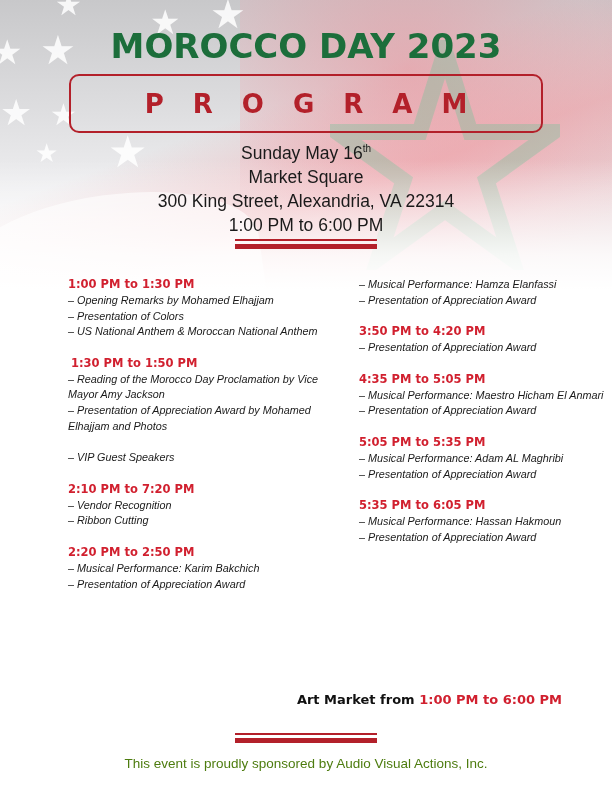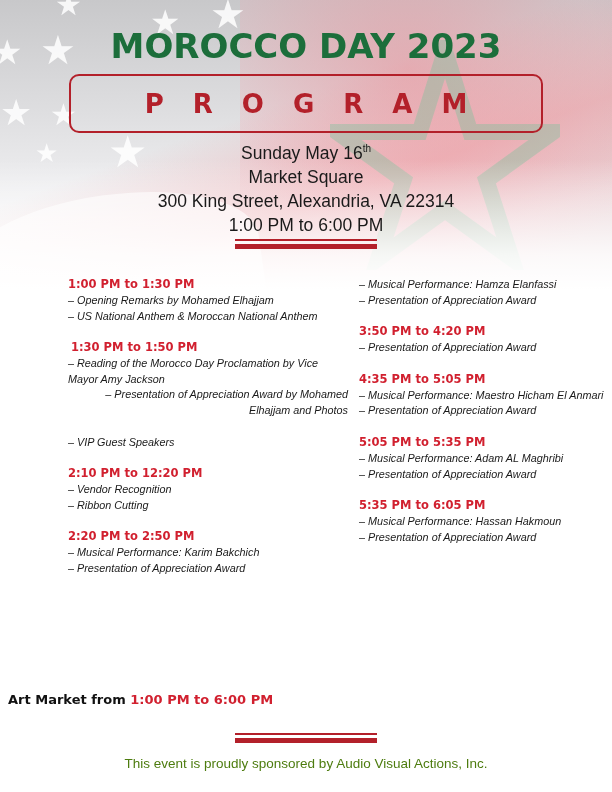--- a/index.html
+++ b/index.html
@@ -60,22 +60,22 @@
   .col-left { left: 24px; }
   .col-right { left: 315px; top: 277px; }
   .slot { margin-bottom: 16px; }
   .slot-time {
     font-family: "DejaVu Sans", sans-serif; font-weight: bold; font-size: 11.5px;
     color: #d1202f; line-height: 15px; margin-bottom: 1px;
   }
   .slot-item { font-family: "Liberation Sans", sans-serif; font-size: 10.8px; line-height: 15.6px; color: #1a1a1a; font-style: italic; }
 
   .art-market {
-    position: absolute; left: 0; top: 692px; width: 562px; text-align: left;
-    font-family: "DejaVu Sans", sans-serif; font-weight: bold; font-size: 13px; color: #111; padding-left: 8px;
+    position: absolute; left: 0; top: 692px; width: 562px; text-align: right;
+    font-family: "DejaVu Sans", sans-serif; font-weight: bold; font-size: 13px; color: #111;
   }
   .art-market .red { color: #d1202f; }
 
   .sponsor {
     position: absolute; left: 0; top: 756px; width: 612px; text-align: center;
     font-family: "Liberation Sans", sans-serif; font-size: 13.5px; color: #4d7c0f;
   }
 </style>
 </head>
 <body>
@@ -116,32 +116,33 @@
 <div class="divider" style="top:239px;">
   <div class="thin"></div>
     <div class="gap"></div>
     <div class="thick"></div>
 </div>
 
 <div class="col col-left">
   <div class="slot">
     <div class="slot-time">1:00 PM to 1:30 PM</div>
     <div class="slot-item">– Opening Remarks by Mohamed Elhajjam</div>
+    <div class="slot-item">– Presentation of Colors</div>
     <div class="slot-item">– US National Anthem &amp; Moroccan National Anthem</div>
   </div>
   <div class="slot" style="padding-left:3px;">
     <div class="slot-time">1:30 PM to 1:50 PM</div>
     <div class="slot-item" style="margin-left:-3px;">– Reading of the Morocco Day Proclamation by Vice Mayor Amy Jackson</div>
-    <div class="slot-item" style="margin-left:-3px;text-align:right;">– Presentation of Appreciation Award by Mohamed Elhajjam and Photos</div>
+    <div class="slot-item" style="margin-left:-3px;">– Presentation of Appreciation Award by Mohamed Elhajjam and Photos</div>
   </div>
   <div class="slot">
     <div class="slot-item">– VIP Guest Speakers</div>
   </div>
   <div class="slot">
-    <div class="slot-time">2:10 PM to 12:20 PM</div>
+    <div class="slot-time">2:10 PM to 7:20 PM</div>
     <div class="slot-item">– Vendor Recognition</div>
     <div class="slot-item">– Ribbon Cutting</div>
   </div>
   <div class="slot">
     <div class="slot-time">2:20 PM to 2:50 PM</div>
     <div class="slot-item">– Musical Performance: Karim Bakchich</div>
     <div class="slot-item">– Presentation of Appreciation Award</div>
   </div>
 </div>
 

